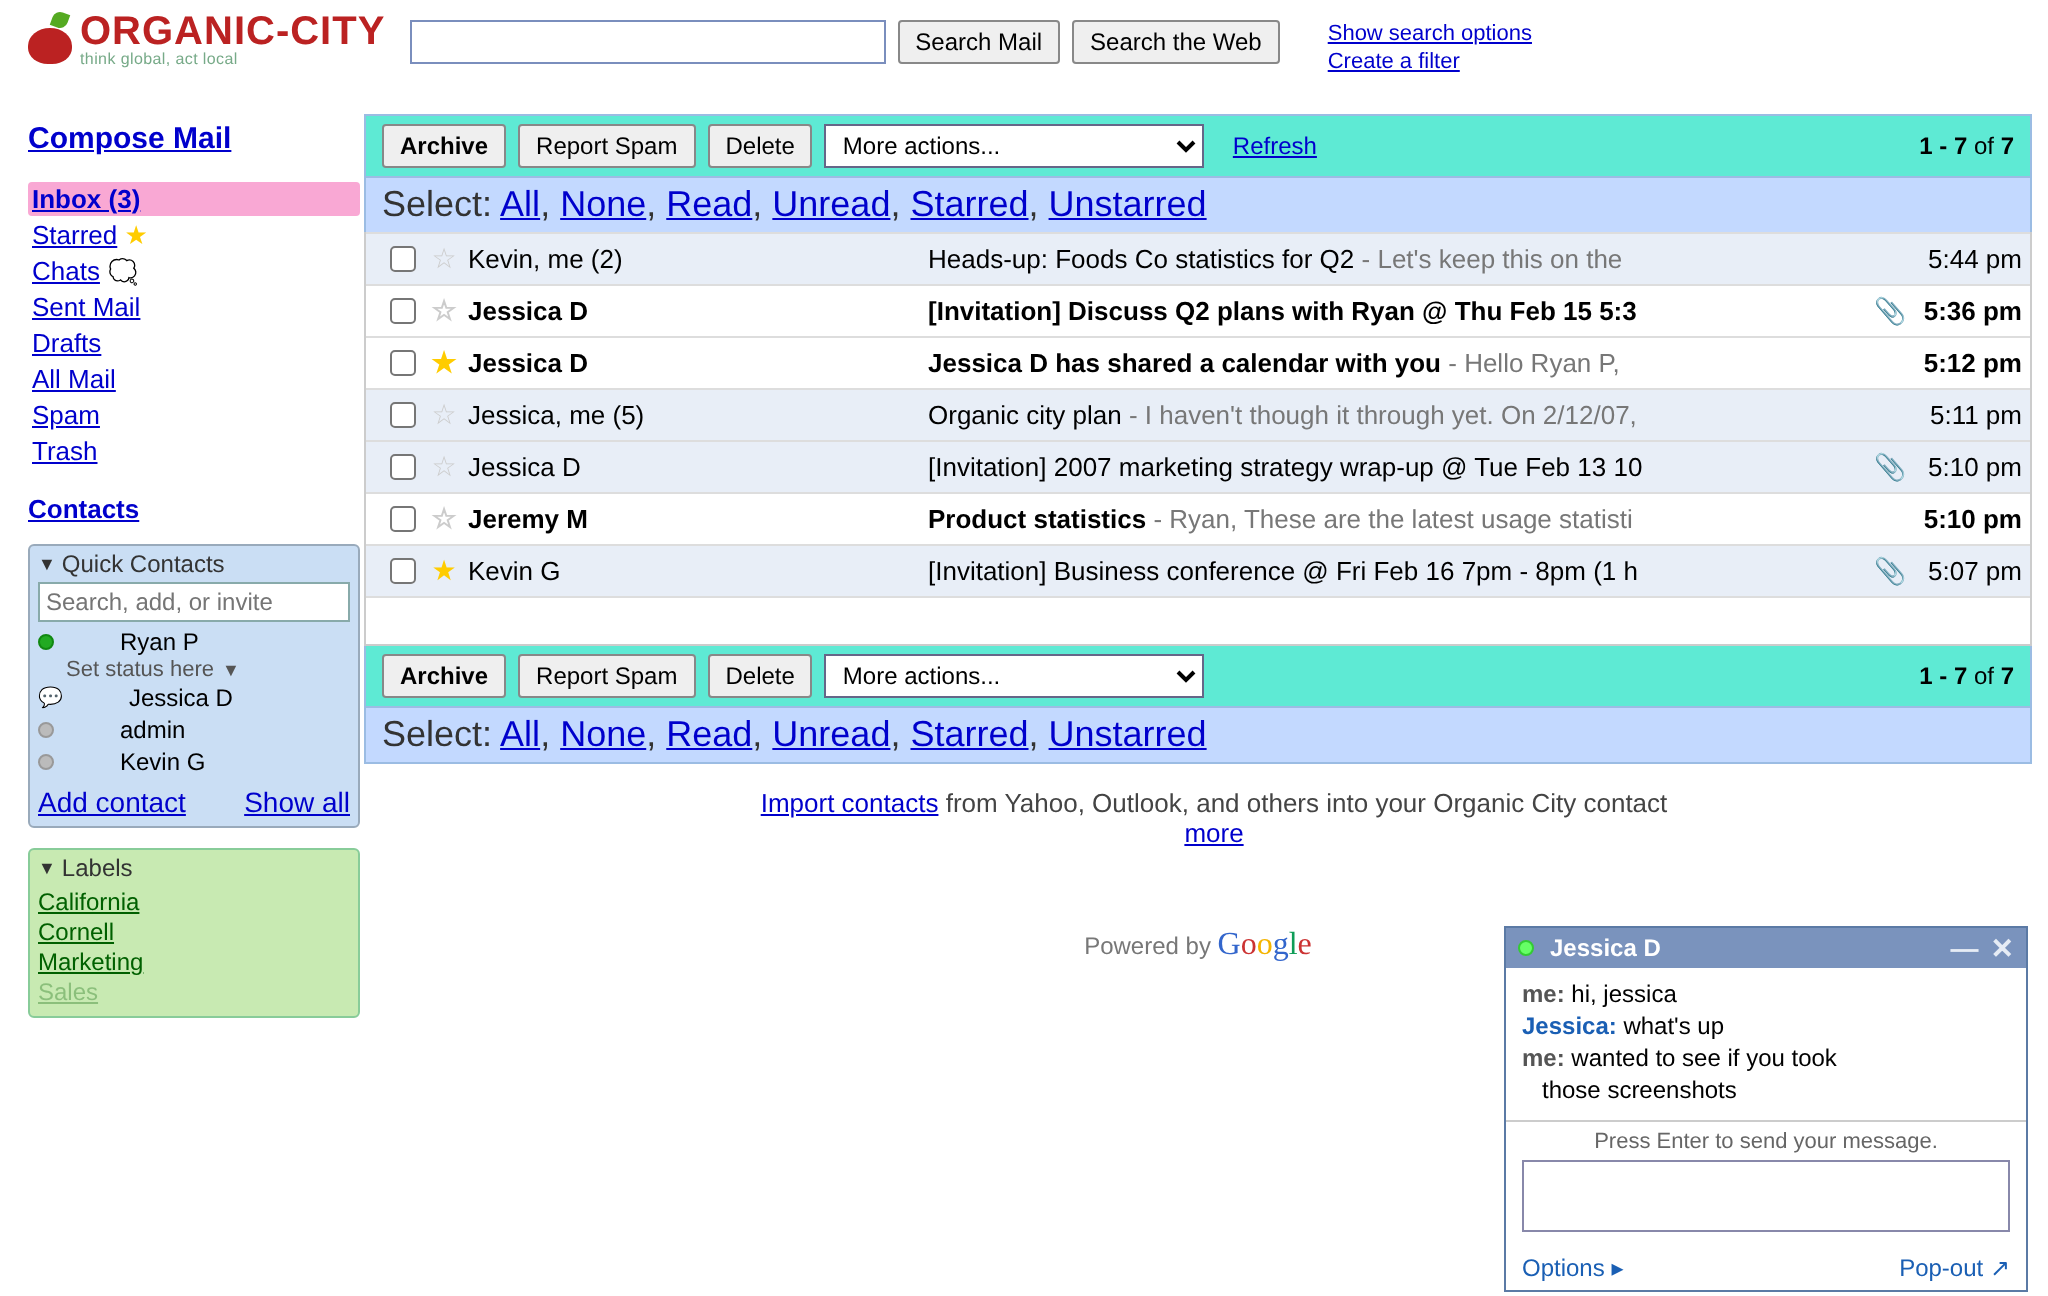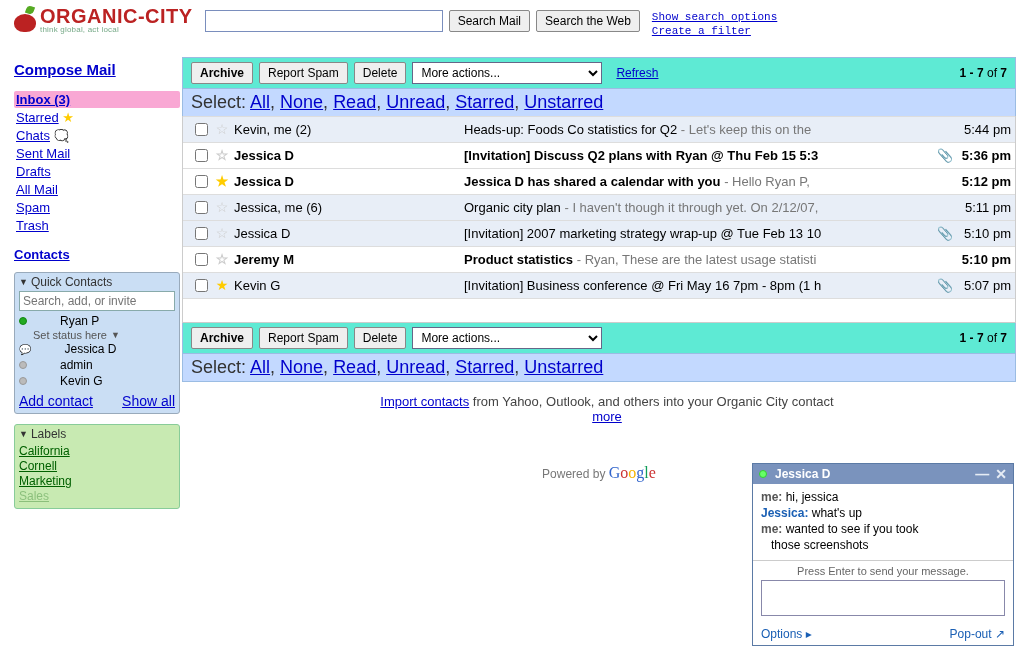--- a/index.html
+++ b/index.html
@@ -71,24 +71,23 @@
     background: #efefef;
     border: 1px solid #888;
     border-radius: 2px;
     padding: 1px 8px;
     margin-left: 6px;
     cursor: pointer;
     height: 22px;
   }
   .search-links {
     font-size: 11px;
-    margin-left: 12px;
+    margin-left: 24px;
     line-height: 1.3;
     color: #0000cc;
-    font-family: Liberation Mono, monospace;
   }
   .search-links a { color: #0000cc; }
 
   
   .main {
     display: flex;
     margin-top: 18px;
   }
 
   
@@ -434,21 +433,21 @@
           <input type="checkbox" class="cb" style="">
           <span class="star on">★</span>
           <span class="sender">Jessica D</span>
           <span class="subject"><span class="subj">Jessica D has shared a calendar with you</span><span class="snippet"> - Hello Ryan P,</span></span>
           <span class="attach"></span>
           <span class="time">5:12 pm</span>
         </div>
         <div class="mailrow read">
           <input type="checkbox" class="cb" style="">
           <span class="star ">☆</span>
-          <span class="sender">Jessica, me (6)</span>
+          <span class="sender">Jessica, me (5)</span>
           <span class="subject"><span class="subj">Organic city plan</span><span class="snippet"> - I haven't though it through yet. On 2/12/07,</span></span>
           <span class="attach"></span>
           <span class="time">5:11 pm</span>
         </div>
         <div class="mailrow read">
           <input type="checkbox" class="cb" style="">
           <span class="star ">☆</span>
           <span class="sender">Jessica D</span>
           <span class="subject"><span class="subj">[Invitation] 2007 marketing strategy wrap-up @ Tue Feb 13 10</span><span class="snippet"></span></span>
           <span class="attach">📎</span>
@@ -459,21 +458,21 @@
           <span class="star ">☆</span>
           <span class="sender">Jeremy M</span>
           <span class="subject"><span class="subj">Product statistics</span><span class="snippet"> - Ryan, These are the latest usage statisti</span></span>
           <span class="attach"></span>
           <span class="time">5:10 pm</span>
         </div>
         <div class="mailrow read">
           <input type="checkbox" class="cb" style="">
           <span class="star on">★</span>
           <span class="sender">Kevin G</span>
-          <span class="subject"><span class="subj">[Invitation] Business conference @ Fri May 16 7pm - 8pm (1 h</span><span class="snippet"></span></span>
+          <span class="subject"><span class="subj">[Invitation] Business conference @ Fri Feb 16 7pm - 8pm (1 h</span><span class="snippet"></span></span>
           <span class="attach">📎</span>
           <span class="time">5:07 pm</span>
         </div>
         <div class="spacer-row"></div>
       </div>
 
     <div class="toolbar" style="border-top:none;">
       <button class="btn bold">Archive</button>
       <button class="btn">Report Spam</button>
       <button class="btn">Delete</button>

